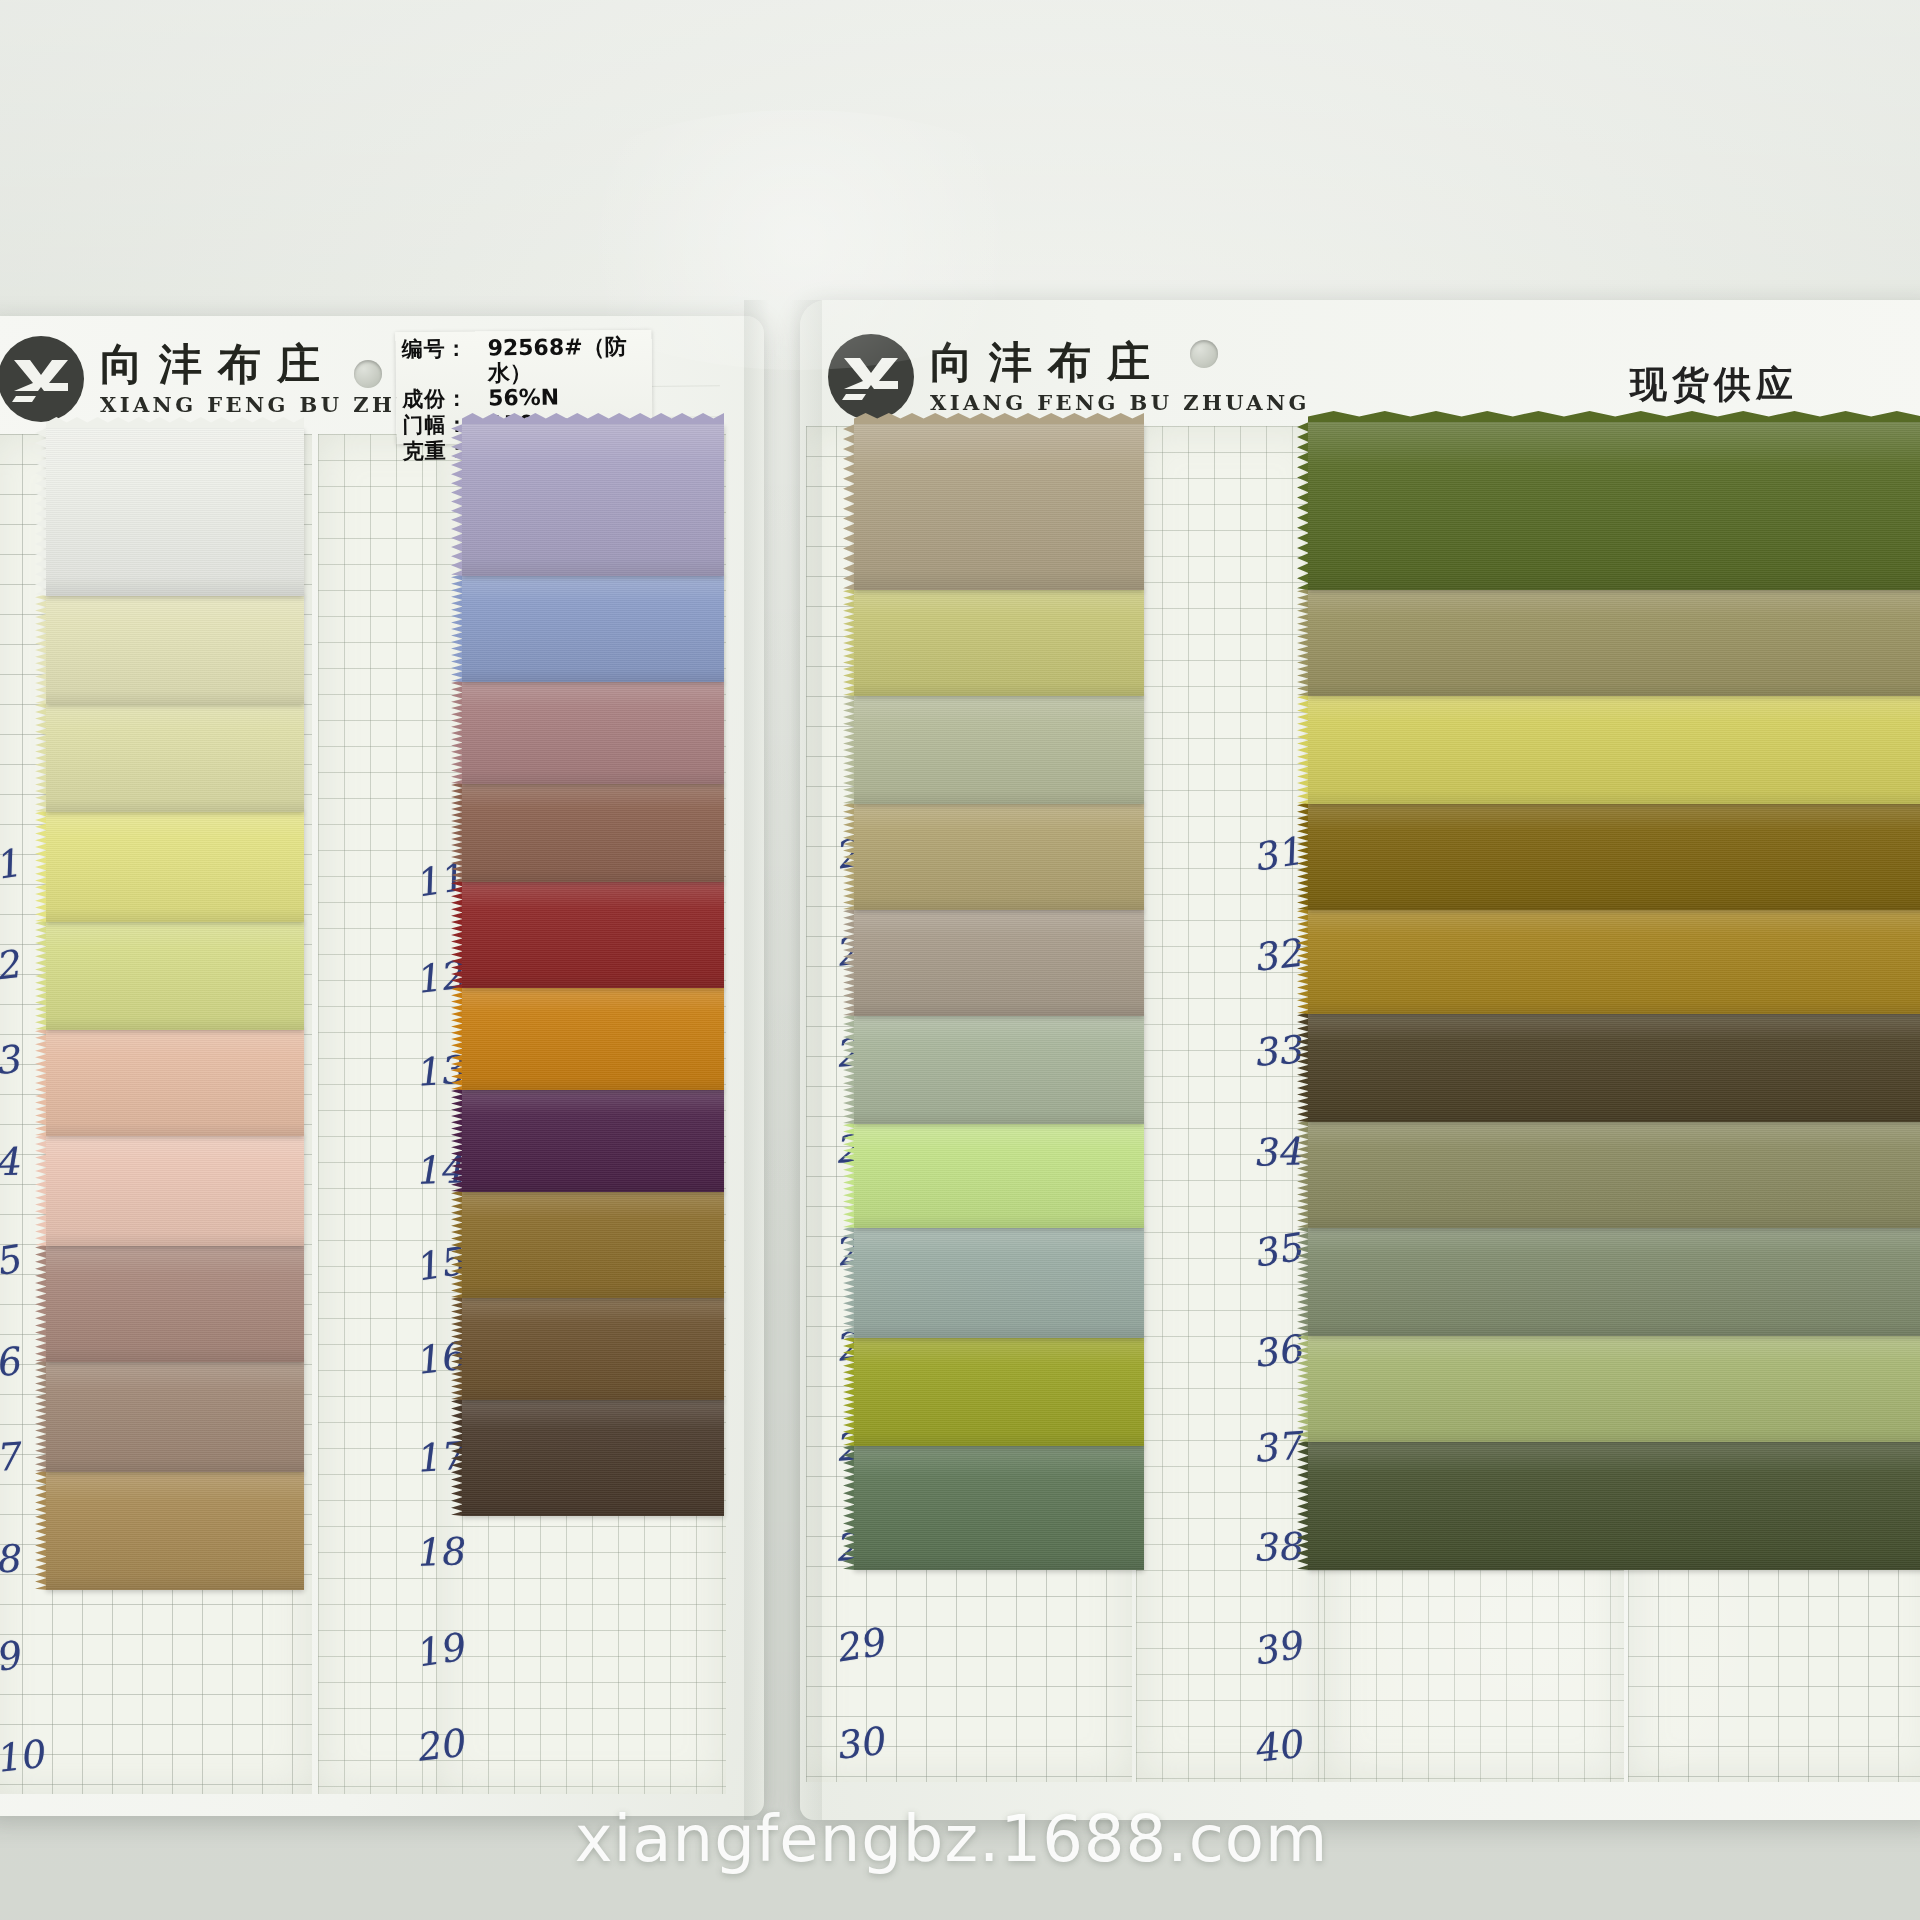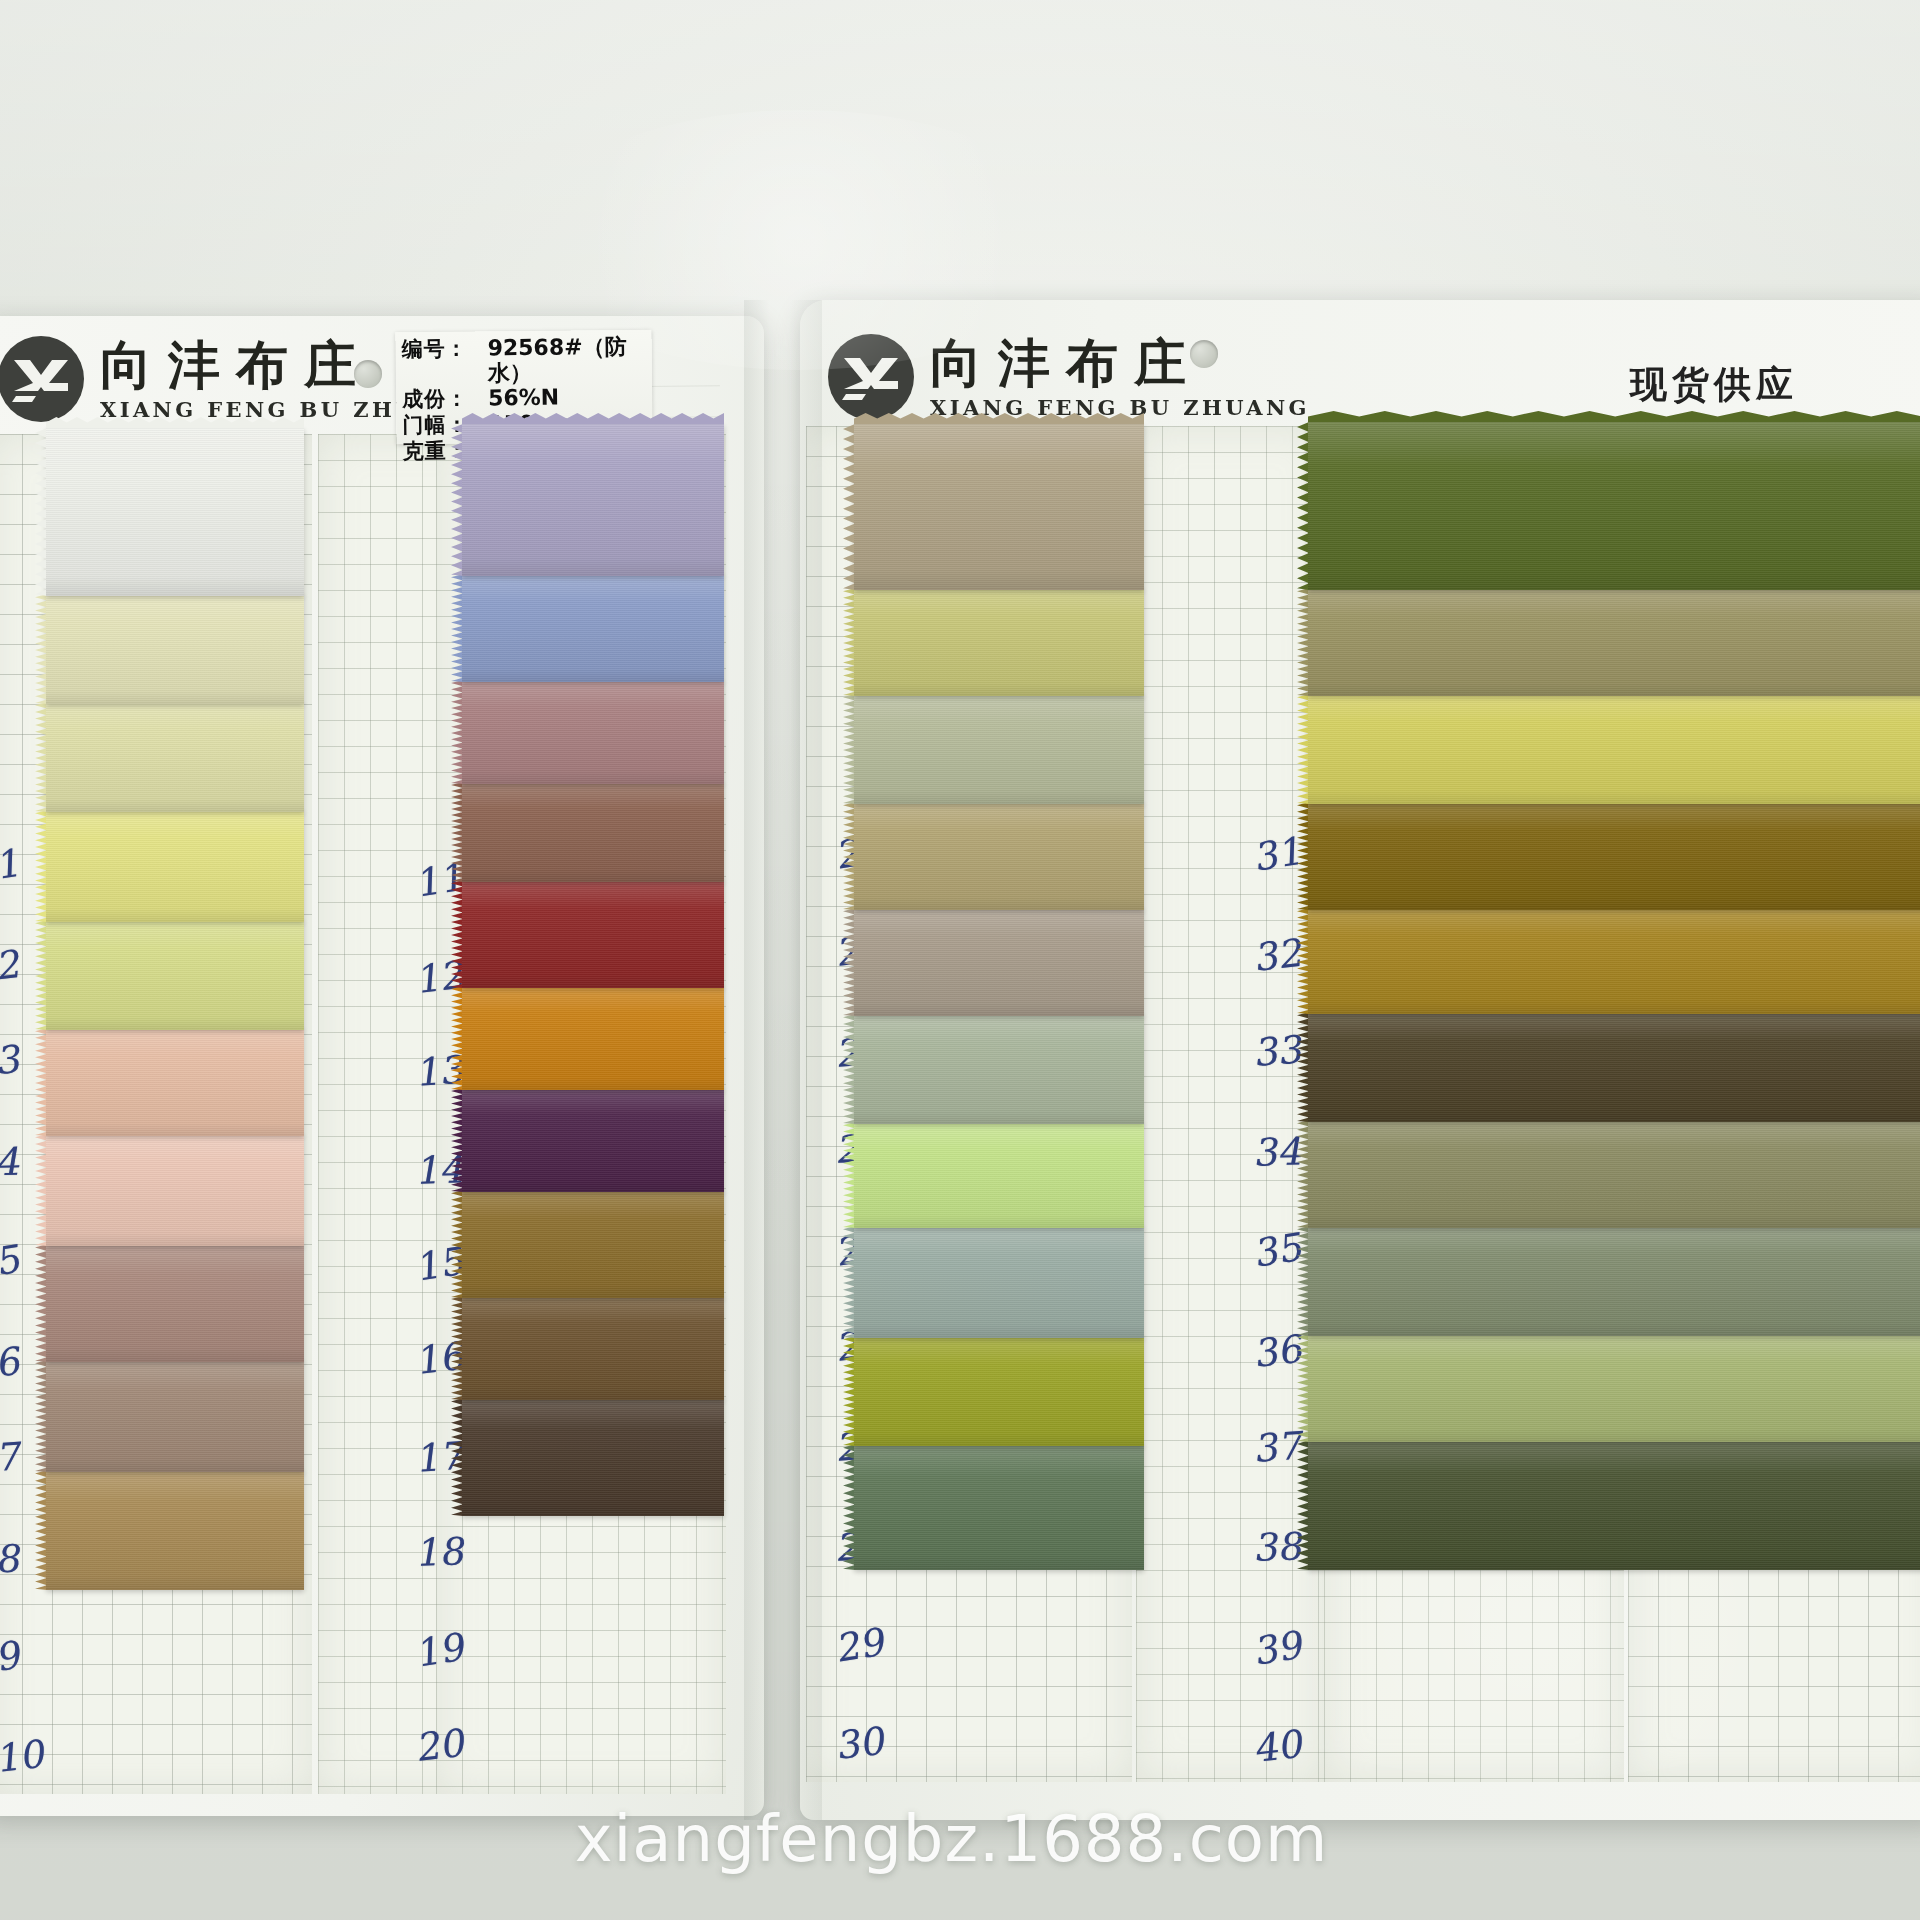--- a/index.html
+++ b/index.html
@@ -54,21 +54,21 @@
   .logo-mark{
     width:86px;height:86px;border-radius:50%;
     background:#3e403c;
     display:flex;align-items:center;justify-content:center;
     flex:0 0 auto;
   }
   .logo-mark svg{display:block;}
   .logo-text{line-height:1;}
   .logo-cn{
     font-family:"DejaVu Serif","Liberation Serif",serif;
-    font-weight:700;font-size:52px;letter-spacing:16px;color:#23251f;
+    font-weight:700;font-size:43px;letter-spacing:16px;color:#23251f;
     white-space:nowrap;
   }
   .logo-en{
     font-family:"DejaVu Serif","Liberation Serif",serif;
     font-weight:700;font-size:21px;letter-spacing:3.4px;color:#2a2c27;
     margin-top:8px;white-space:nowrap;
   }
   .spot-supply{
     position:absolute;
     font-family:"DejaVu Sans","Liberation Sans",sans-serif;

